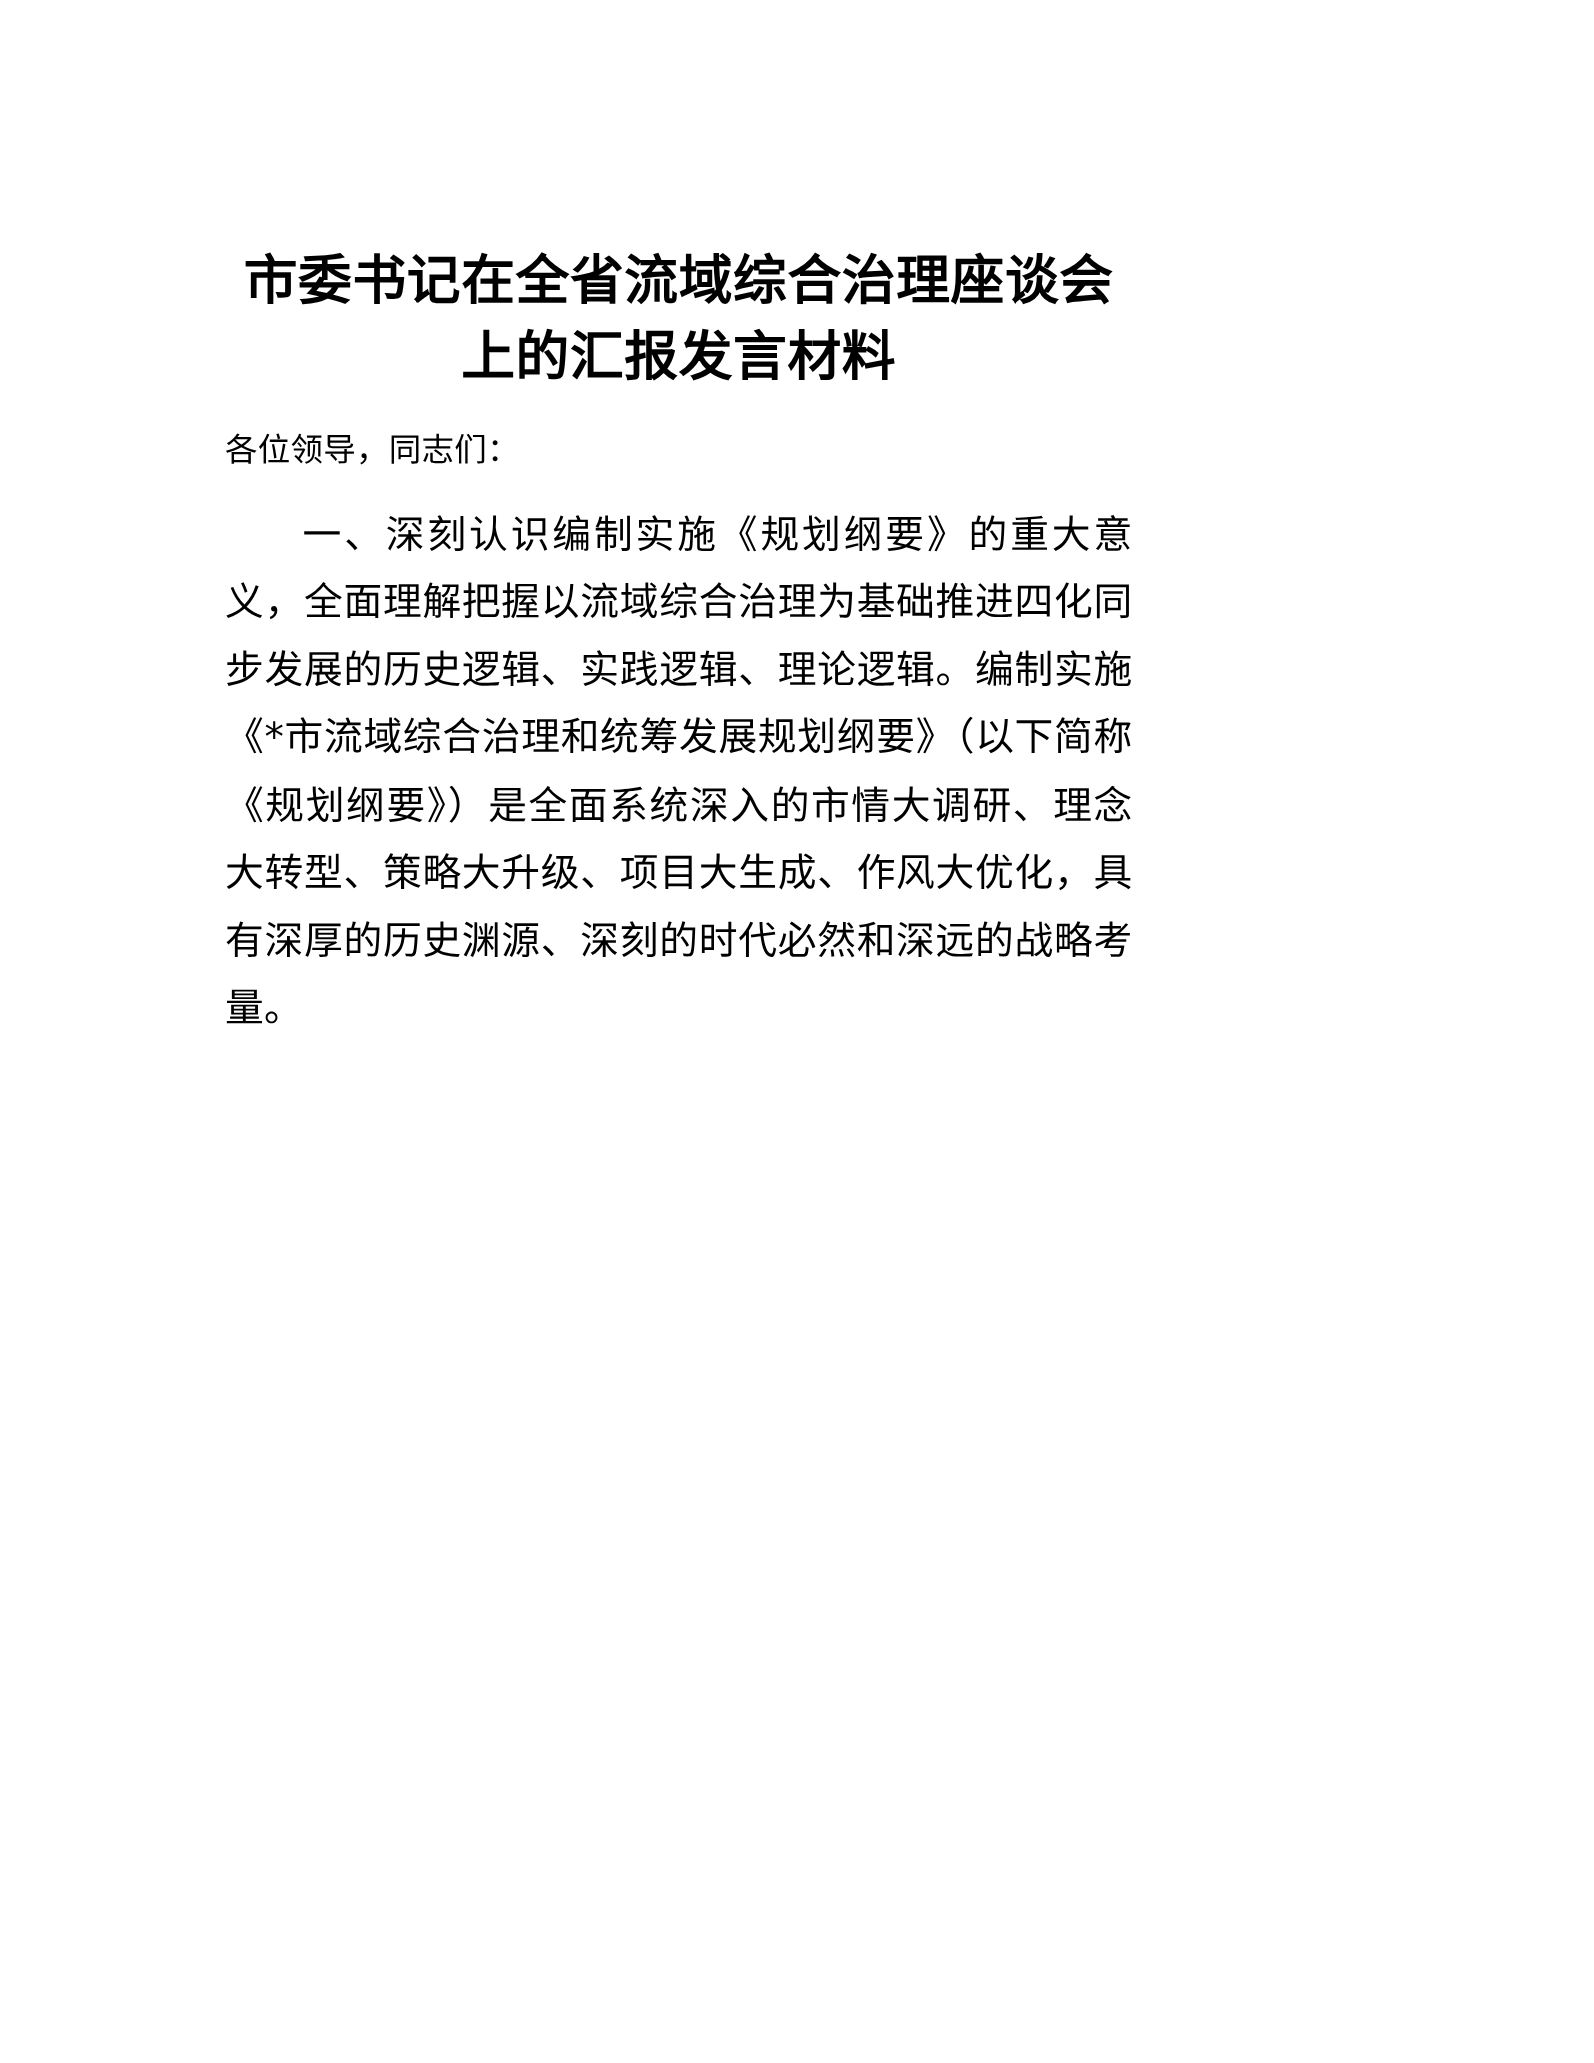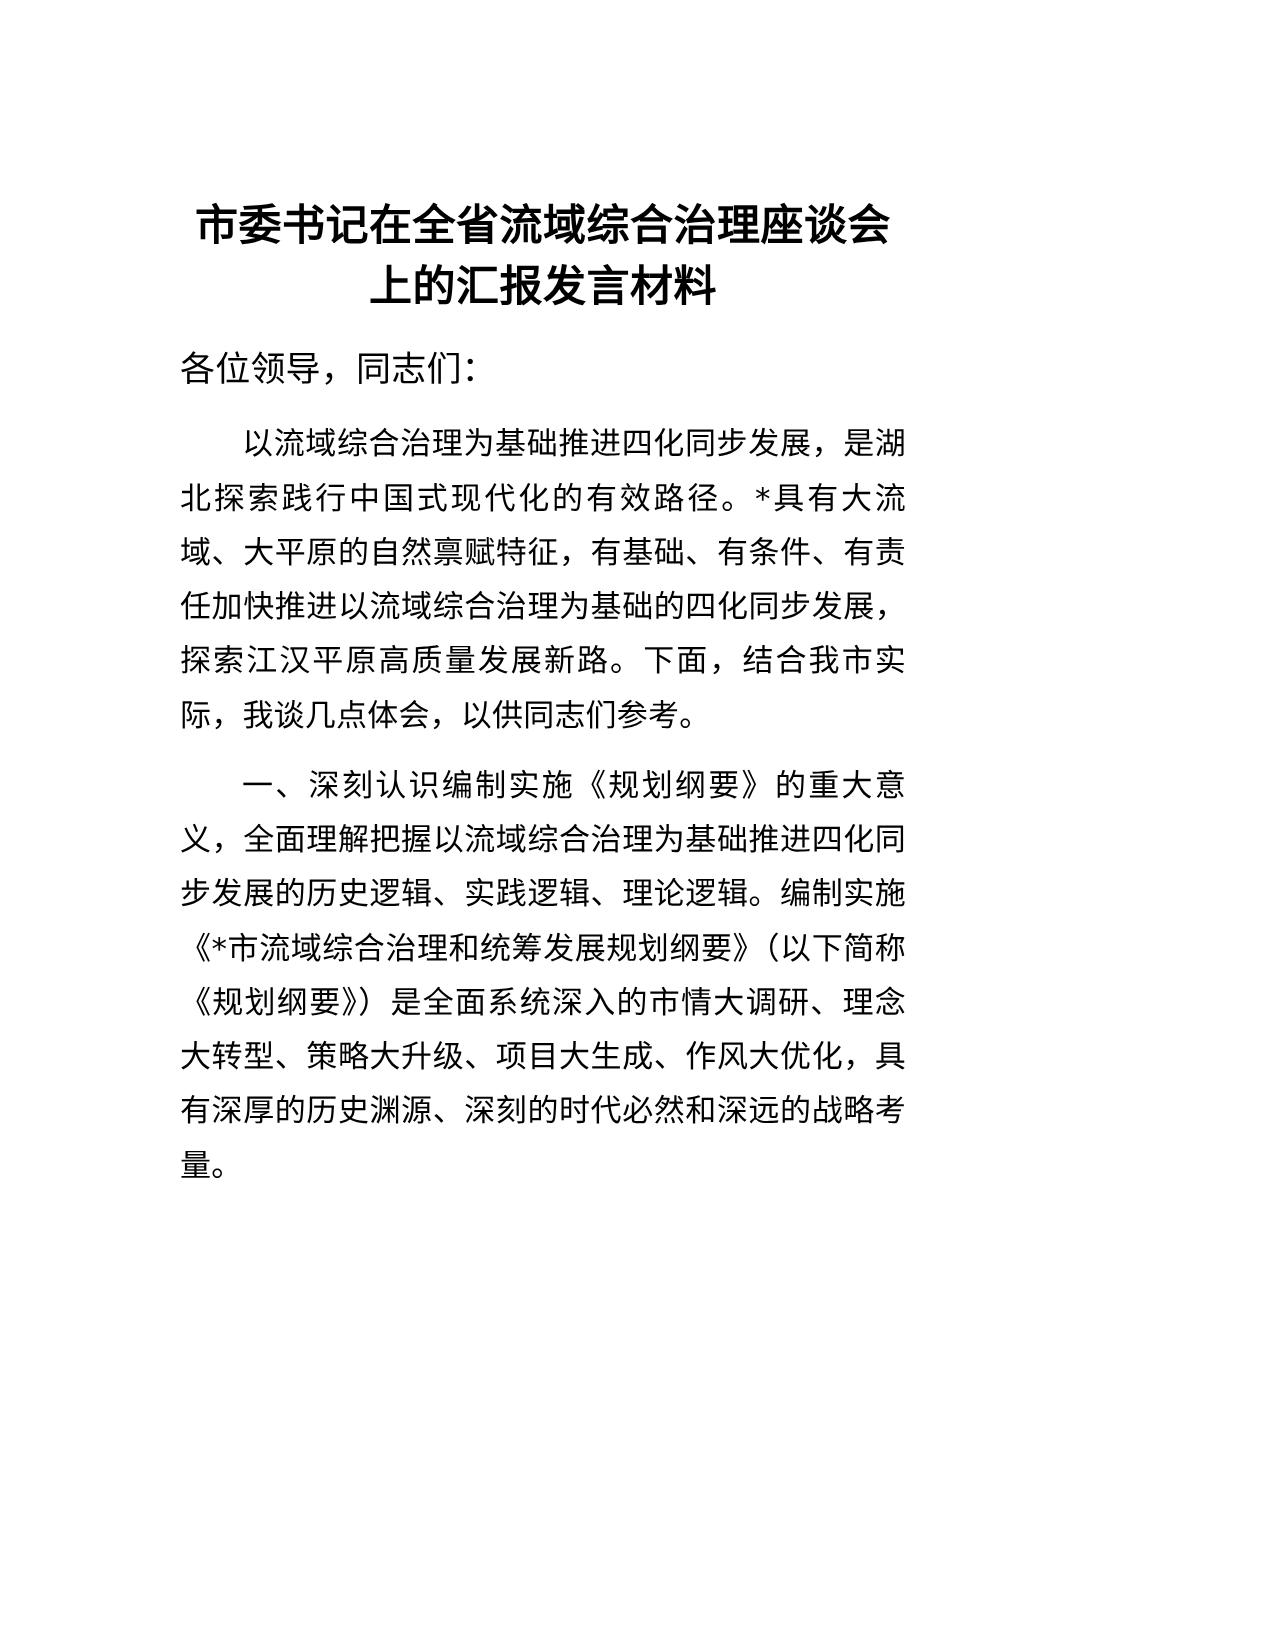--- a/index.html
+++ b/index.html
@@ -25,21 +25,21 @@
   .doc-title {
     font-size: 43px;
     line-height: 1.42;
     font-weight: 700;
     text-align: center;
     letter-spacing: 0.5px;
     margin: 0 0 22px 0;
     padding: 0 8px;
   }
   .salutation {
-    font-size: 35px;
+    font-size: 26px;
     line-height: 1.75;
     margin: 18px 0 6px 0;
     text-indent: 0;
     letter-spacing: 0.2px;
   }
   .para {
     font-size: 31px;
     line-height: 1.75;
     margin: 16px 0 0 0;
     text-indent: 2em;
@@ -50,18 +50,17 @@
 </style>
 </head>
 <body>
 
 <div class="page">
 
   <h1 class="doc-title">市委书记在全省流域综合治理座谈会上的汇报发言材料</h1>
 
   <p class="salutation">各位领导，同志们：</p>
 
-  <p class="para">以流域综合治理为基础推进四化同步发展，是湖北探索践行中国式现代化的有效路径。*具有大流域、大平原的自然禀赋特征，有基础、有条件、有责任加快推进以流域综合治理为基础的四化同步发展，探索江汉平原高质量发展新路。下面，结合我市实际，我谈几点体会，以供同志们参考。</p>
 
   <p class="para">一、深刻认识编制实施《规划纲要》的重大意义，全面理解把握以流域综合治理为基础推进四化同步发展的历史逻辑、实践逻辑、理论逻辑。编制实施《*市流域综合治理和统筹发展规划纲要》（以下简称《规划纲要》）是全面系统深入的市情大调研、理念大转型、策略大升级、项目大生成、作风大优化，具有深厚的历史渊源、深刻的时代必然和深远的战略考量。</p>
 
 
 </div>
 
 </body></html>

